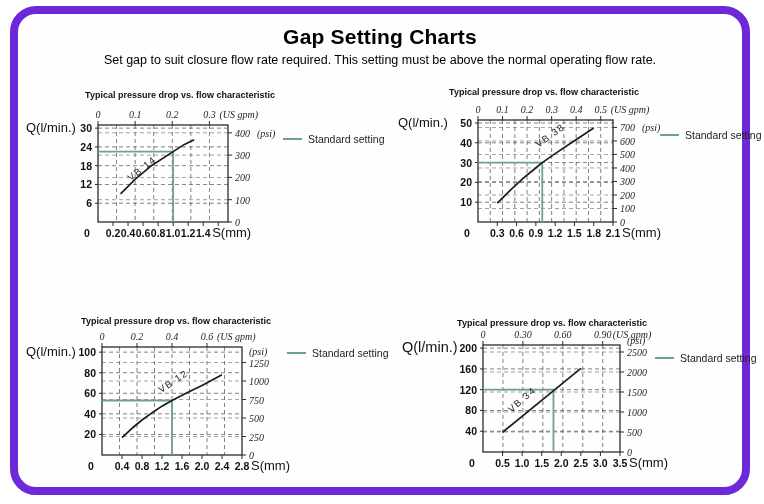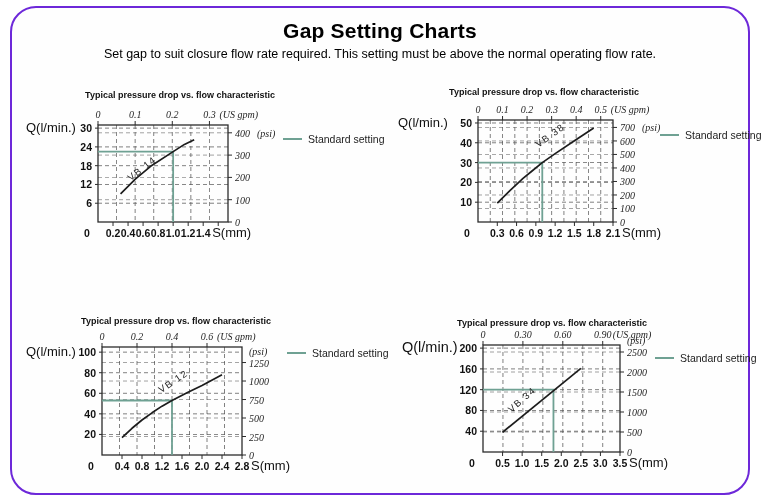--- a/index.html
+++ b/index.html
@@ -1,19 +1,19 @@
 <!DOCTYPE html>
 <html><head>
 <meta charset="utf-8">
 <style>
   html,body{margin:0;padding:0;background:#ffffff;}
   .page{position:relative;width:764px;height:504px;background:#ffffff;overflow:hidden;
         font-family:"Liberation Sans",sans-serif;}
   .panel{position:absolute;left:10px;top:6px;width:740px;height:489px;box-sizing:border-box;
-         border:2px solid #6d28d9;border-radius:26px;background:#fefefe;}
+         border:8px solid #6d28d9;border-radius:26px;background:#fefefe;}
   .main-title{margin:0;padding-top:11px;text-align:center;font-size:21px;font-weight:bold;
               color:#000;letter-spacing:.2px;font-family:"Liberation Sans",sans-serif;}
   .subtitle{margin:4px 8px 0;text-align:center;font-size:12.5px;color:#000;}
   .chart{position:absolute;}
   svg{overflow:visible;display:block;}
   .t-title{font:bold 9px "Liberation Sans",sans-serif;fill:#111;}
   .t-num{font:bold 10.5px "Liberation Sans",sans-serif;fill:#111;}
   .t-ital{font:italic 10px "Liberation Serif",serif;fill:#1d1d1d;}
   .t-axis{font:13px "Liberation Sans",sans-serif;fill:#111;}
   .t-leg{font:10.5px "Liberation Sans",sans-serif;fill:#222;}

